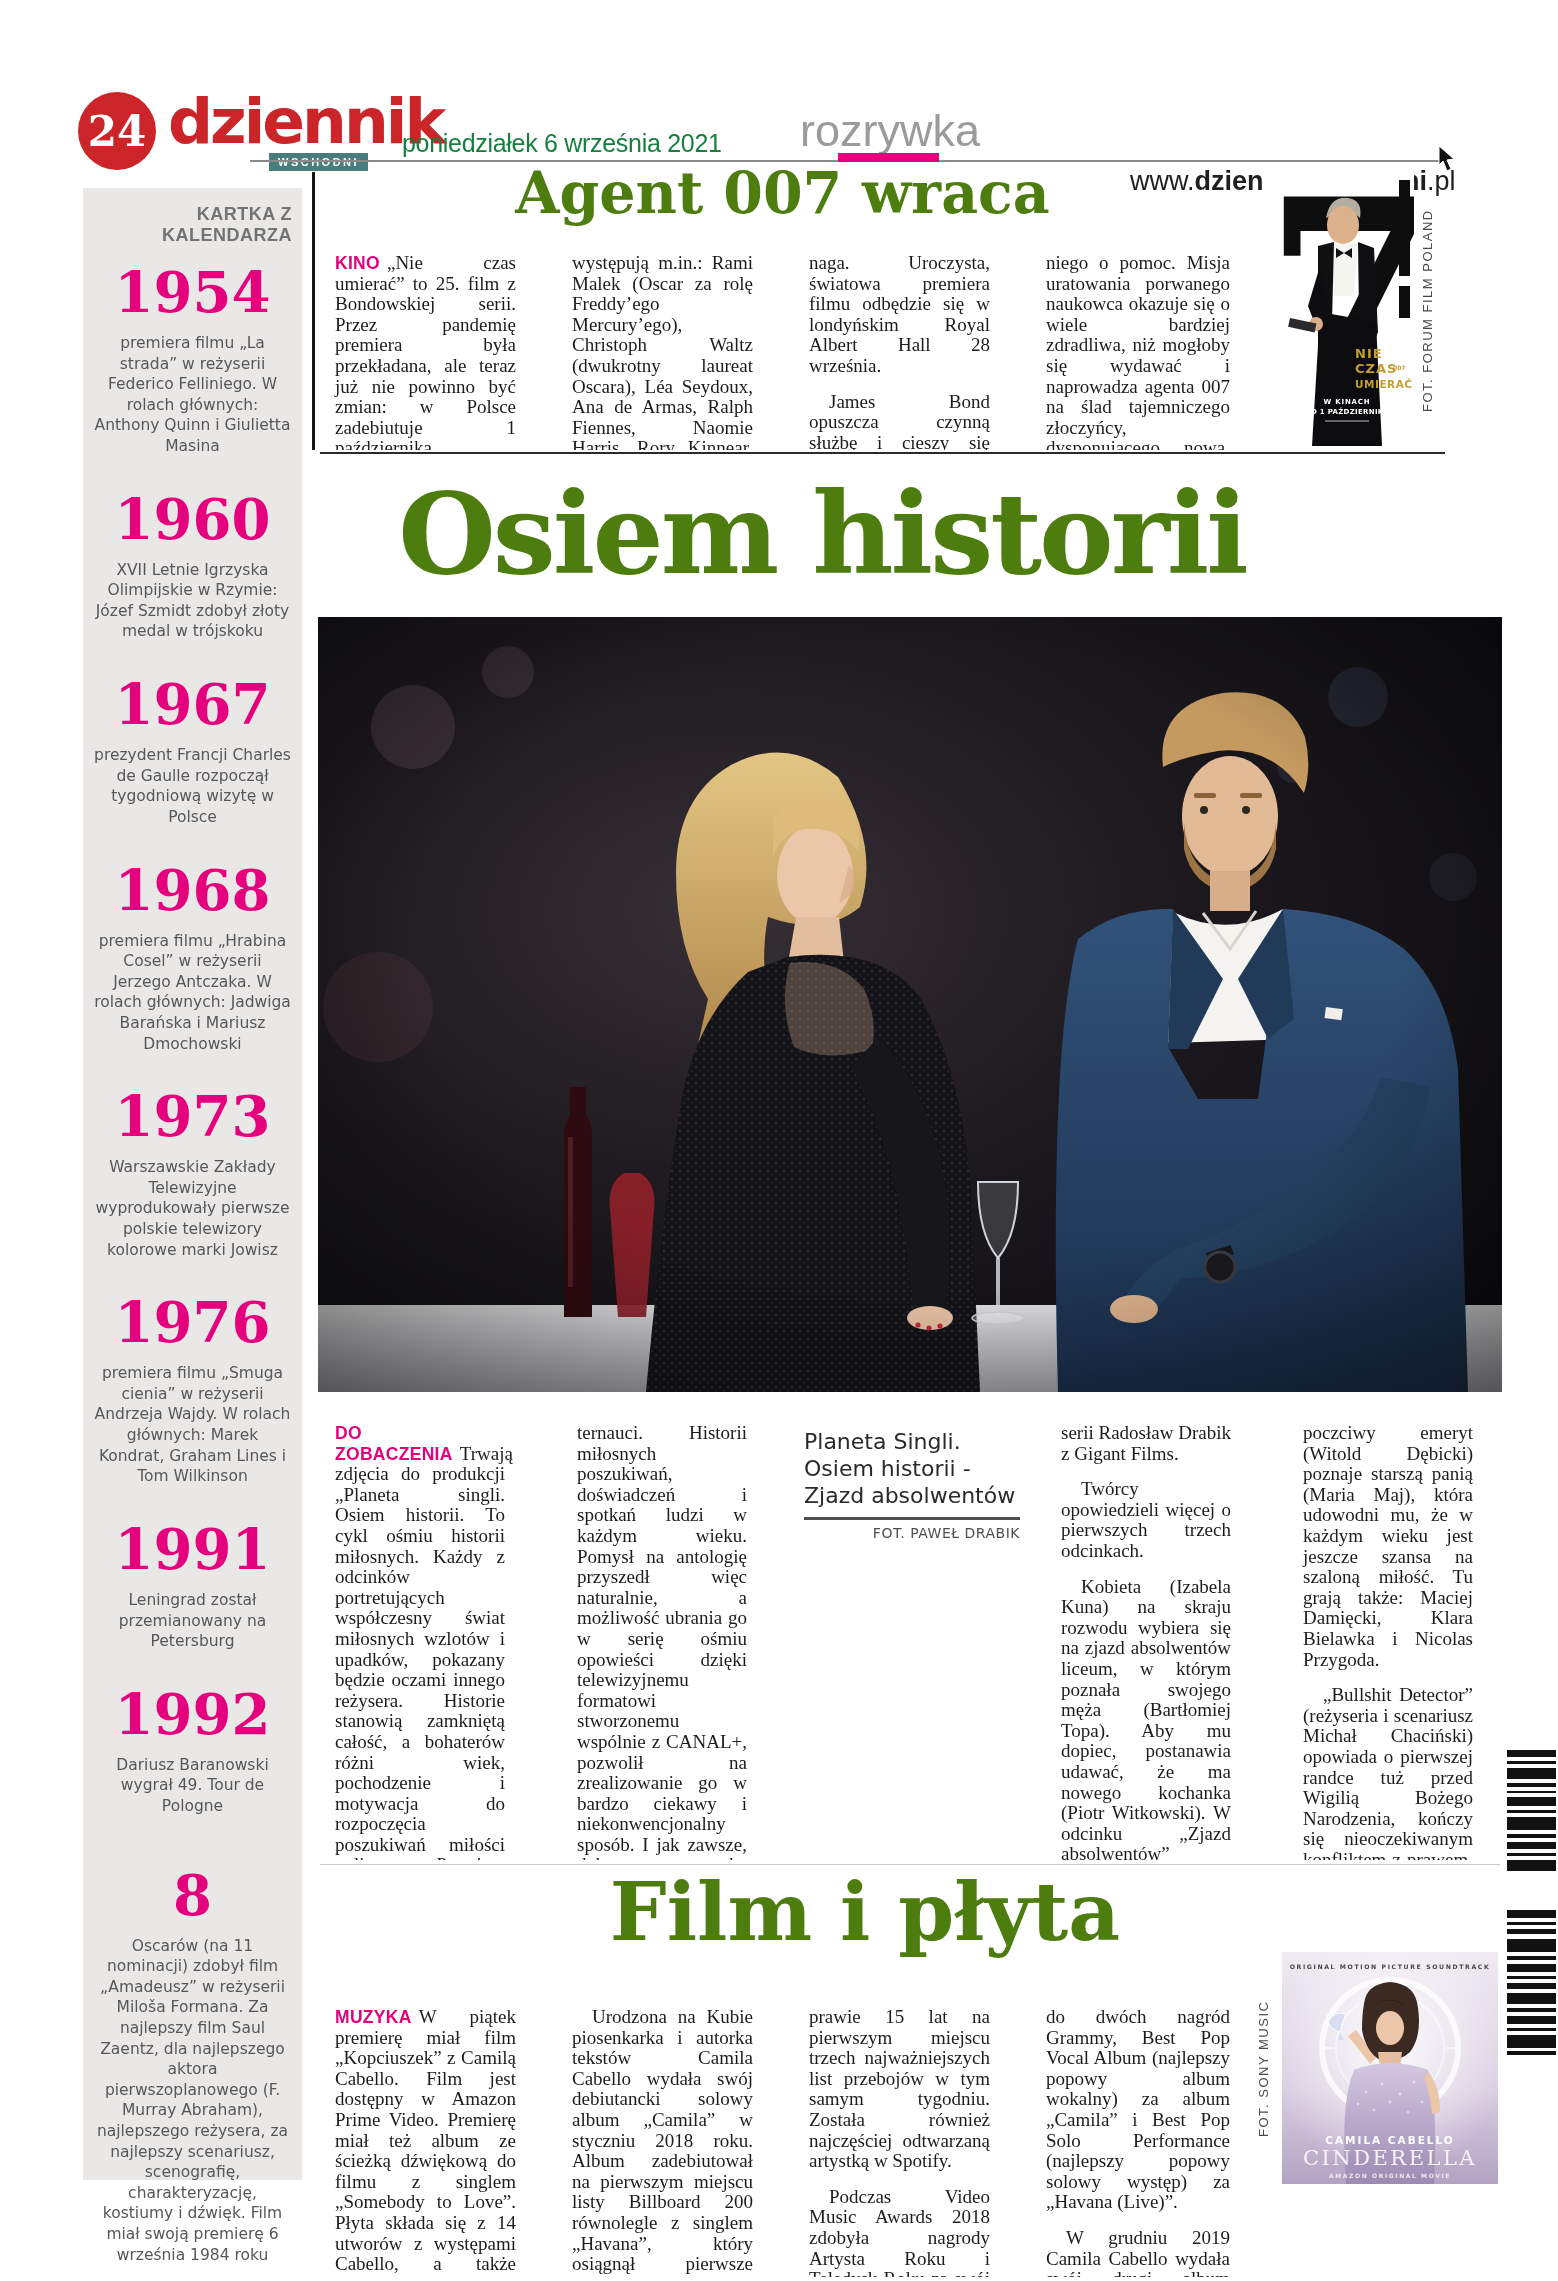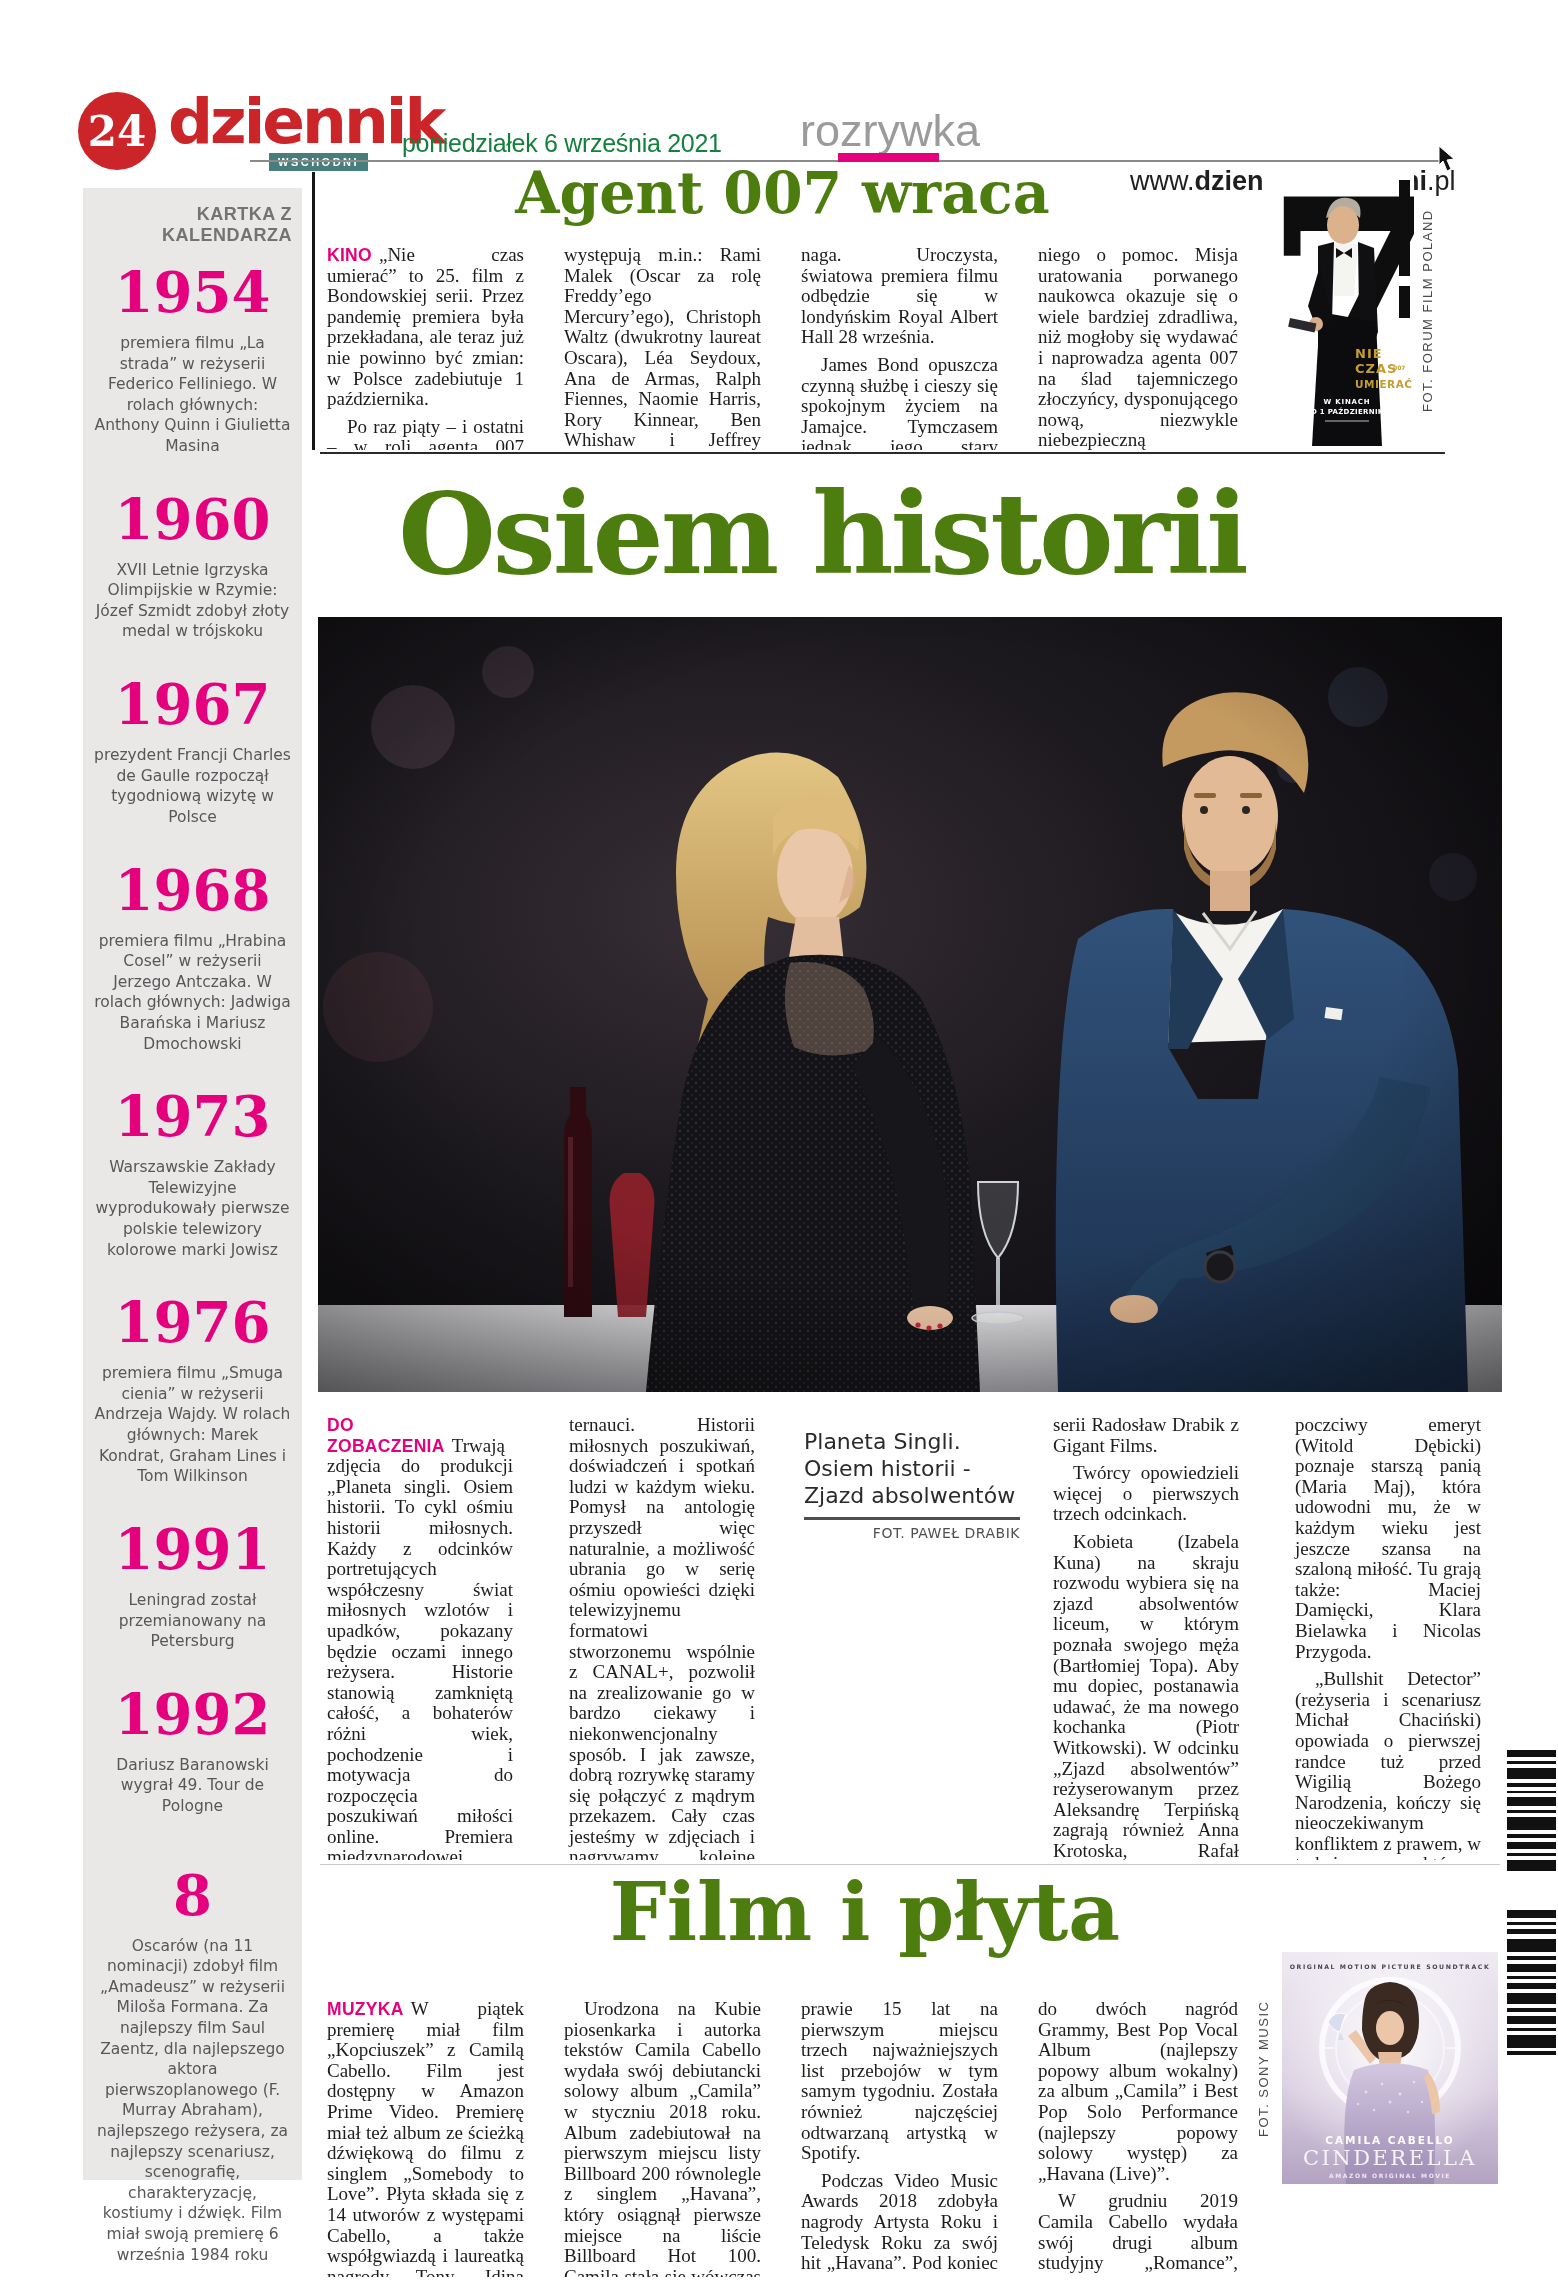--- a/index.html
+++ b/index.html
@@ -45,21 +45,21 @@
 
   
   .h-serif{font-family:"DejaVu Serif","Liberation Serif",serif;font-weight:700;color:#4d7c0f;
         text-align:center;line-height:1;}
   .bond-h{left:320px;top:164px;width:925px;font-size:57px;}
   .feat-h{left:322px;top:478px;width:1000px;font-size:112px;letter-spacing:-3px;}
   .music-h{left:320px;top:1872px;width:1090px;font-size:80px;}
 
   .col{position:absolute;text-align:justify;font-size:19px;line-height:20.6px;color:var(--ink);
        overflow:hidden;}
-  .col p{margin:7px;}
+  .col p{margin:15px;}
   .col p + p{text-indent:20px;}
   .col p.indent{text-indent:20px;}
   .kicker{font-family:"Liberation Sans",sans-serif;font-weight:700;color:var(--pink);
        font-size:17.5px;letter-spacing:.3px;padding-right:7px;}
 
   .vrule{width:3px;background:#151515;}
   .rule2{height:2px;background:#2a2a2a;}
   .hairline{height:1px;background:#c9c9c9;}
 
   .caption-block{left:804px;top:1428px;width:216px;}

